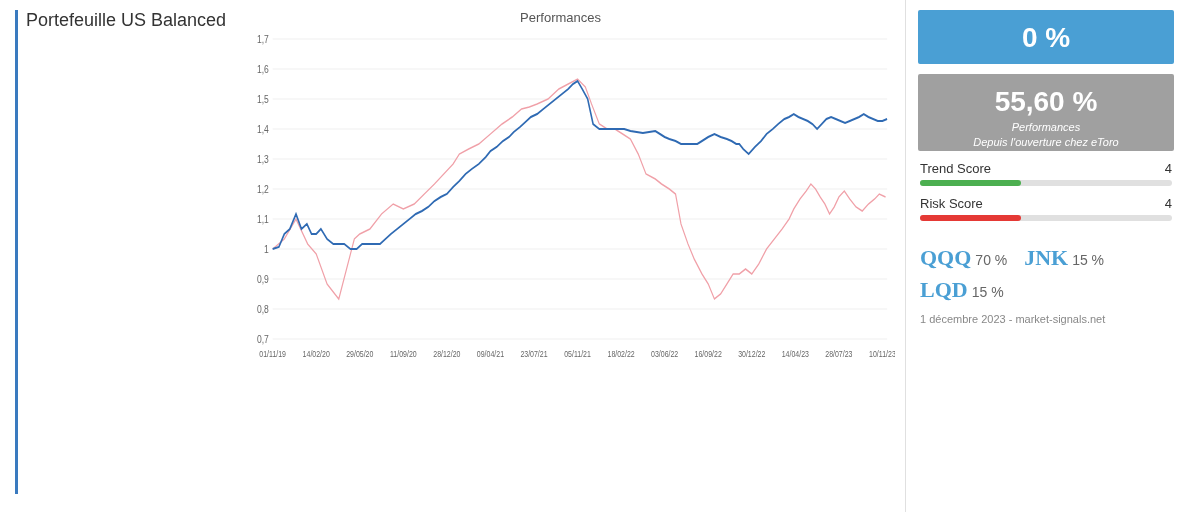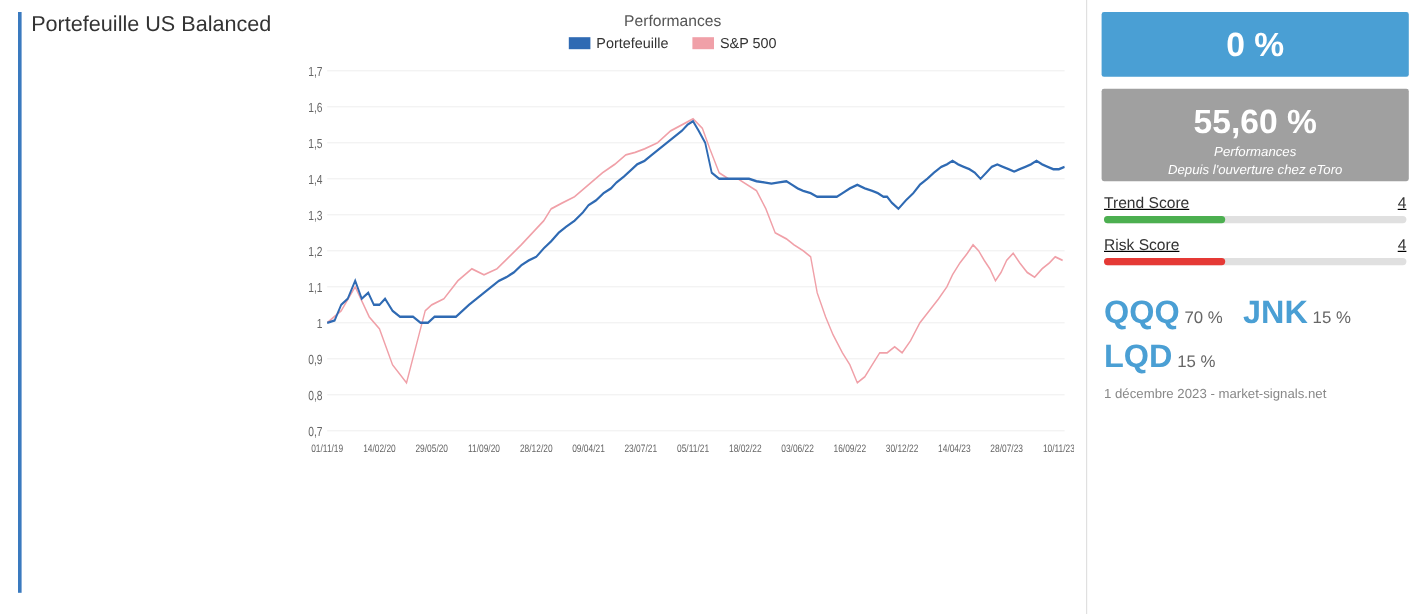--- a/index.html
+++ b/index.html
@@ -112,21 +112,20 @@
 
     .perf-card-gray .subtitle {
       font-size: 11px;
       font-style: italic;
       margin-top: 2px;
       line-height: 1.4;
     }
 
     .score-section {
       padding: 0 2px;
-      text-decoration: underline;
     }
 
     .score-row {
       margin-bottom: 10px;
     }
 
     .score-header {
       display: flex;
       justify-content: space-between;
       font-size: 13px;
@@ -158,53 +157,44 @@
     }
 
     .holdings-row {
       display: flex;
       flex-wrap: wrap;
       gap: 4px;
       align-items: baseline;
     }
 
     .holding-ticker {
-      font-size: 27px;
+      font-size: 22px;
       font-weight: bold;
       color: #4a9fd4;
+      font-family: Liberation Serif, serif;
     }
 
     .holding-pct {
       font-size: 14px;
       color: #666;
     }
 
     .footer-text {
       font-size: 11px;
       color: #888;
       margin-top: 4px;
     }
   </style>
 </head>
 <body>
 
 <div class="main-chart-area">
   <div class="chart-title">Portefeuille US Balanced</div>
   <div class="chart-container">
     <div class="chart-label-title">Performances</div>
-    <div class="chart-legend">
-      <div class="legend-item">
-        <div class="legend-box-blue"></div>
-        <span>Portefeuille</span>
-      </div>
-      <div class="legend-item">
-        <div class="legend-box-pink"></div>
-        <span>S&amp;P 500</span>
-      </div>
-    </div>
     <div style="position:relative; width:100%; height:340px;">
       <svg viewBox="0 0 860 340" preserveAspectRatio="none" style="width:100%;height:100%;position:absolute;top:0;left:0;">
 
         <line x1="60" y1="10" x2="850" y2="10" stroke="#ddd" stroke-width="0.5"></line>
         <line x1="60" y1="40" x2="850" y2="40" stroke="#ddd" stroke-width="0.5"></line>
         <line x1="60" y1="70" x2="850" y2="70" stroke="#ddd" stroke-width="0.5"></line>
         <line x1="60" y1="100" x2="850" y2="100" stroke="#ddd" stroke-width="0.5"></line>
         <line x1="60" y1="130" x2="850" y2="130" stroke="#ddd" stroke-width="0.5"></line>
         <line x1="60" y1="160" x2="850" y2="160" stroke="#ddd" stroke-width="0.5"></line>
         <line x1="60" y1="190" x2="850" y2="190" stroke="#ddd" stroke-width="0.5"></line>

